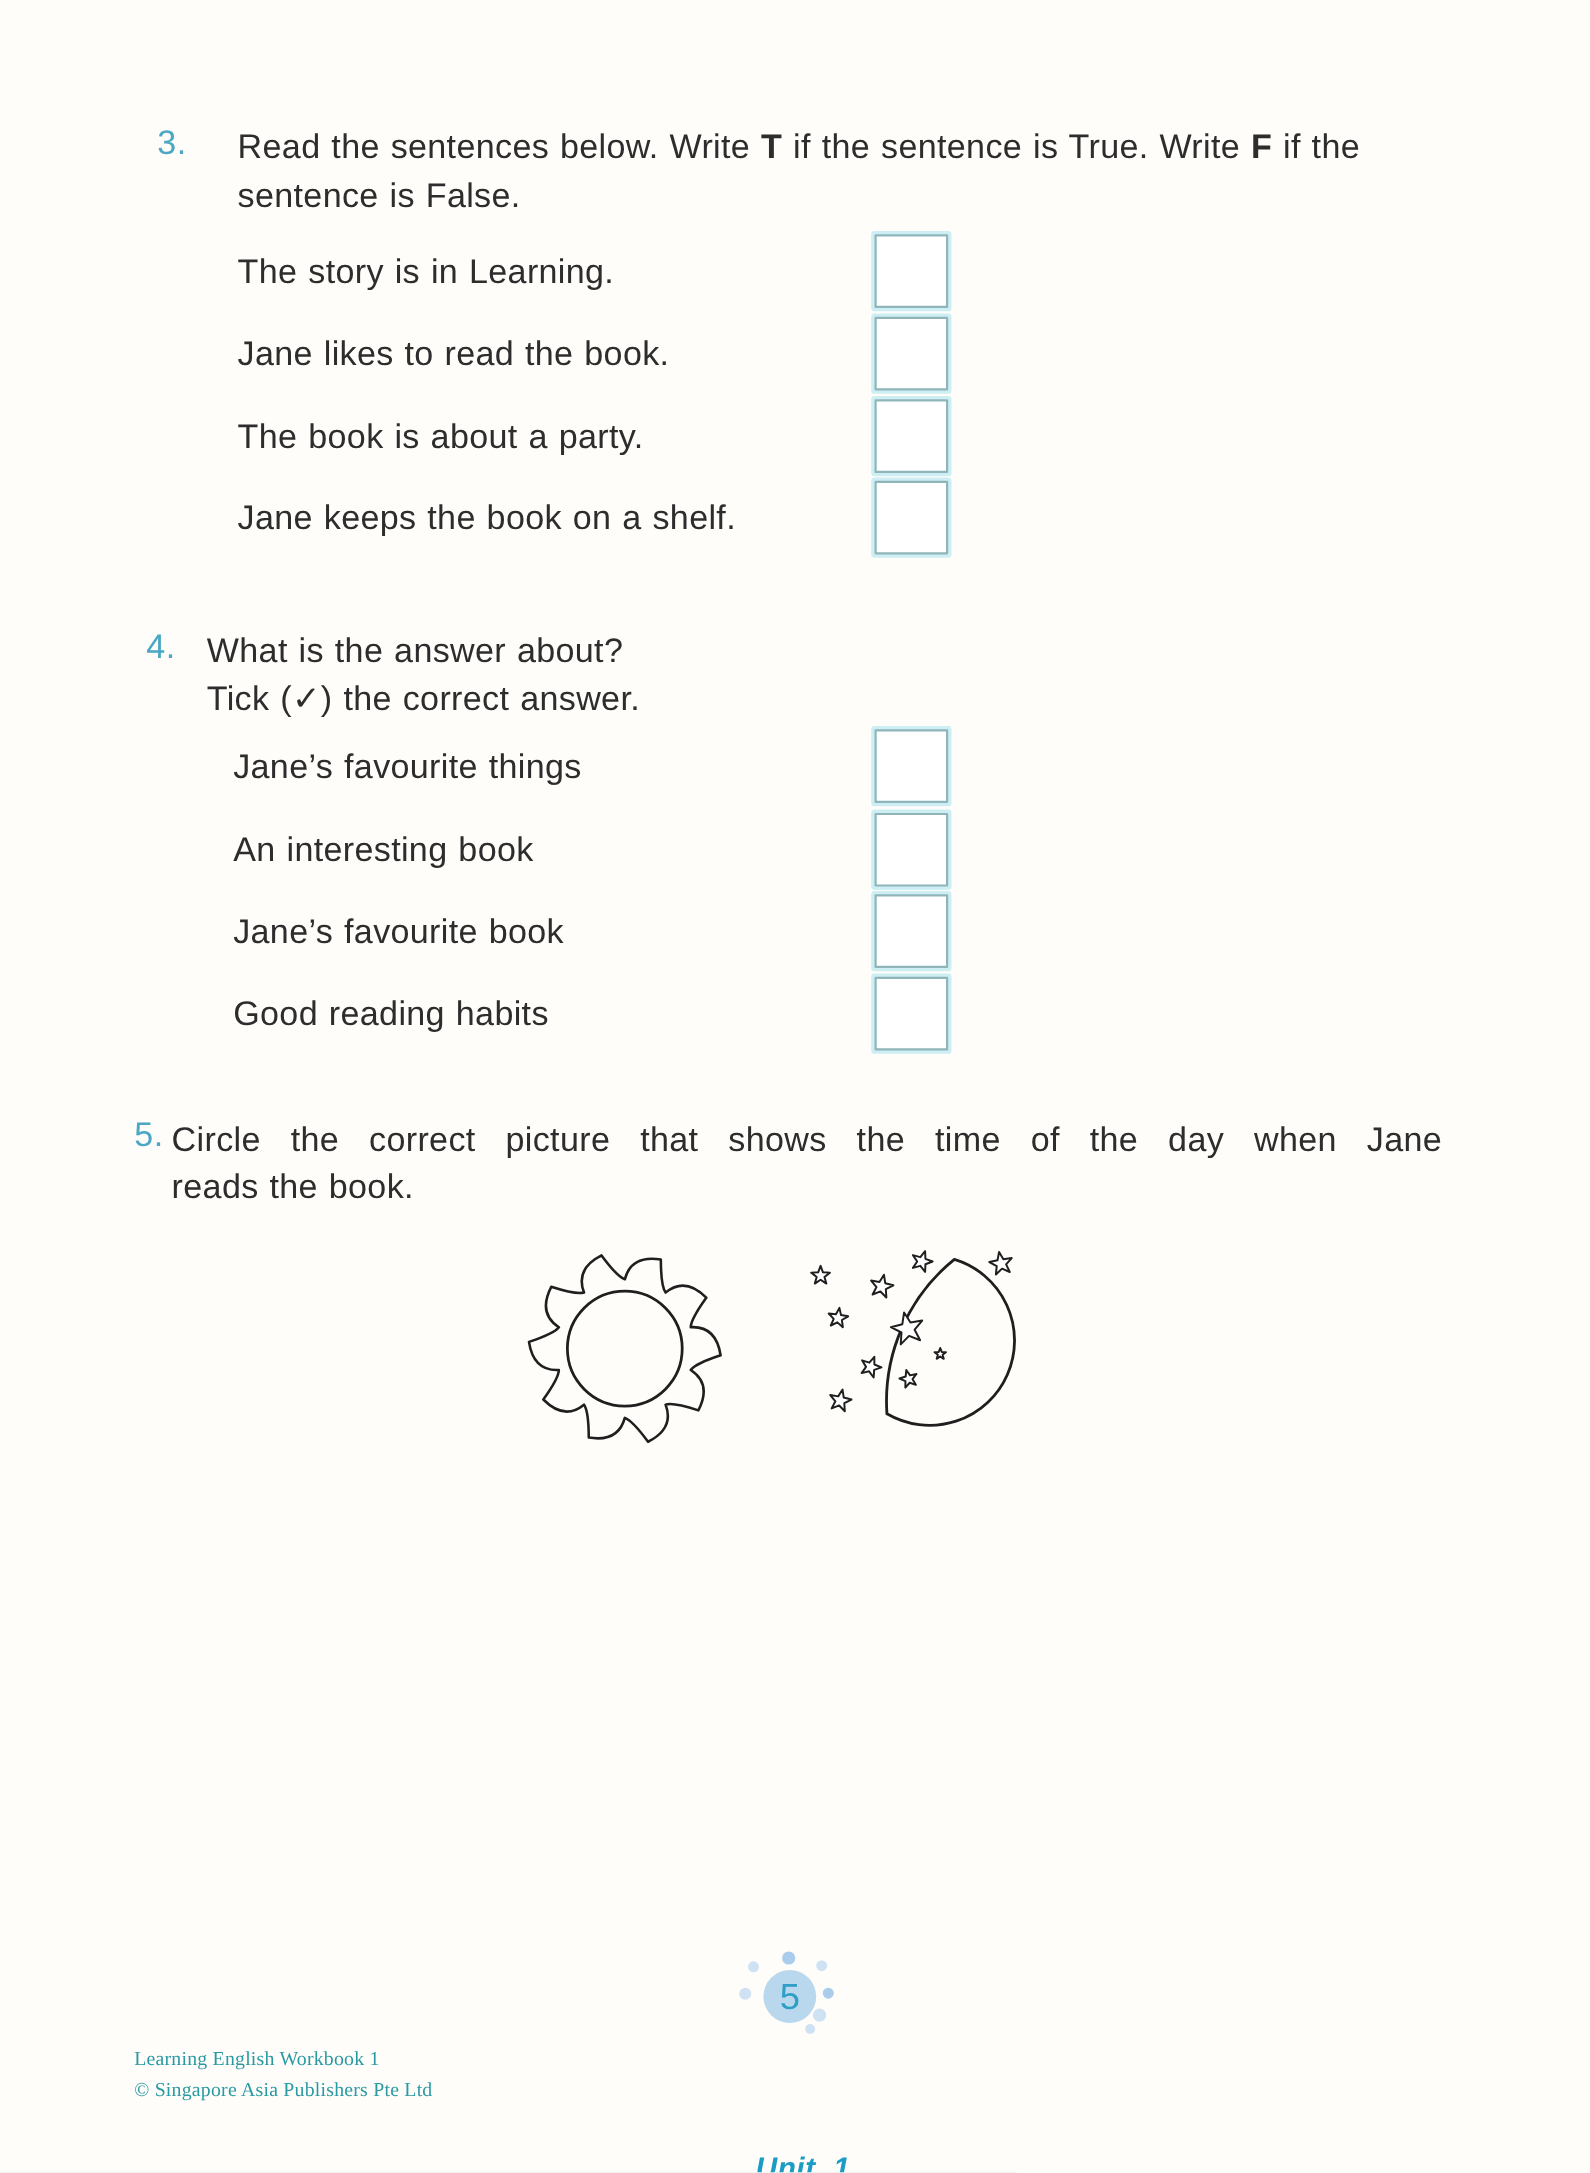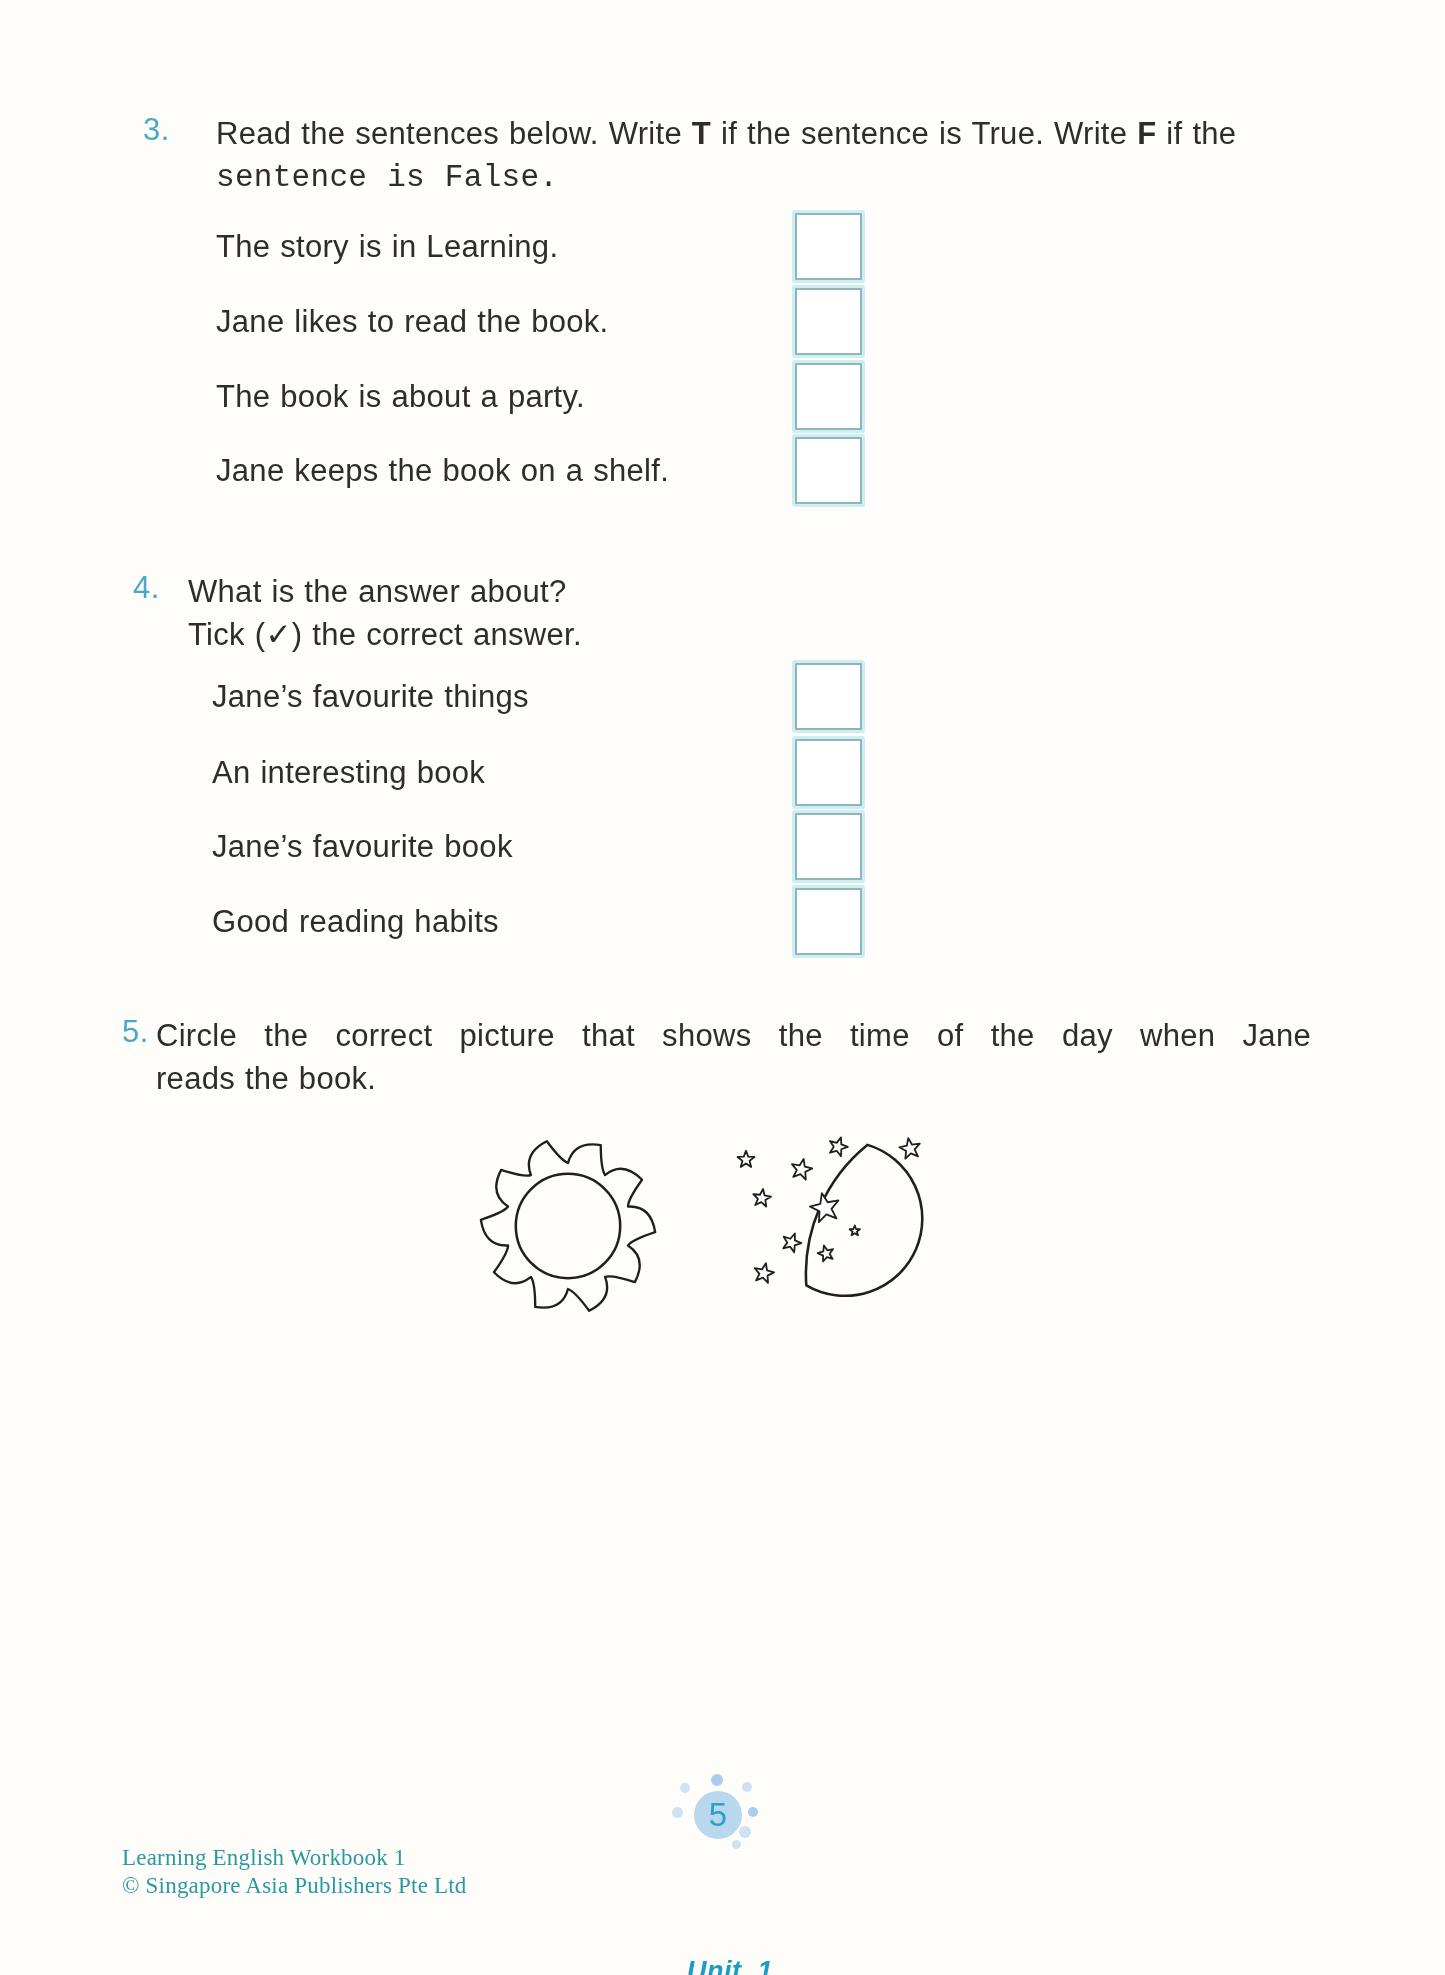--- a/index.html
+++ b/index.html
@@ -41,34 +41,34 @@
   }
   .badge-dot{border-radius:50%; background:var(--dot-light);}
   .badge-dot.med{background:var(--dot-medium);}
   .unit-line{
     width:150px; text-align:center; font-size:27px; font-weight:bold;
     font-style:italic; color:var(--unit-text); letter-spacing:.5px;
     text-shadow:0 0 2px #ffffff;
   }
   .unit-gap{display:inline-block; width:16px;}
   .credits{
-    font-family:"Liberation Serif", serif; font-size:23px; line-height:28px;
-    color:var(--footer-serif); letter-spacing:.2px;
+    font-family:"Liberation Serif", serif; font-size:18px; line-height:28px;
+    color:var(--footer-serif); letter-spacing:.2px;margin-top:13px;
   }
 </style>
 </head>
 <body>
 
 <div class="page">
 
   <section>
     <div class="abs qnum" style="left:143px; top:112px;">3.</div>
 
     <div class="abs body-text" style="left:216px; top:112px;text-align:center;"><span>Read the sentences below. Write </span><b>T</b><span> if the sentence is True. Write </span><b>F</b><span> if the</span></div>
-    <div class="abs body-text" style="left:216px; top:156px;font-family:Liberation Mono, monospace;">sentence is False.</div>
+    <div class="abs body-text" style="left:216px; top:156px;">sentence is False.</div>
 
     <div class="abs item-row body-text" style="left:216px; top:213px;">The story is in Learning.</div>
     <div class="abs answer-box" style="left:795px; top:213px;"></div>
 
     <div class="abs item-row body-text" style="left:216px; top:288px;">Jane likes to read the book.</div>
     <div class="abs answer-box" style="left:795px; top:288px;"></div>
 
     <div class="abs item-row body-text" style="left:216px; top:363px;">The book is about a party.</div>
     <div class="abs answer-box" style="left:795px; top:363px;"></div>
 

